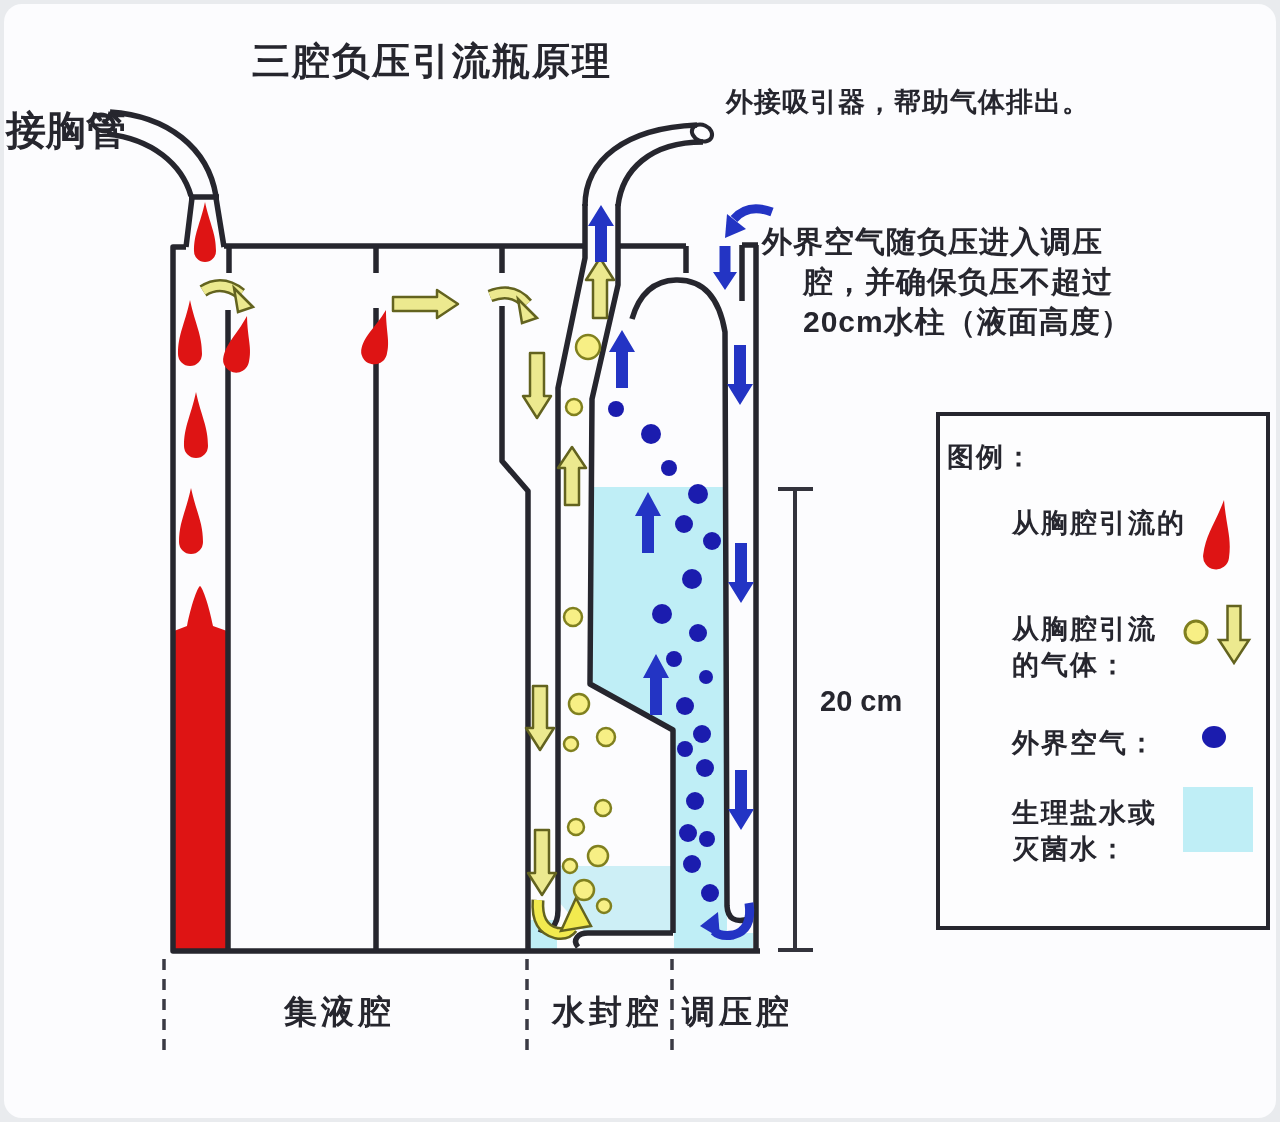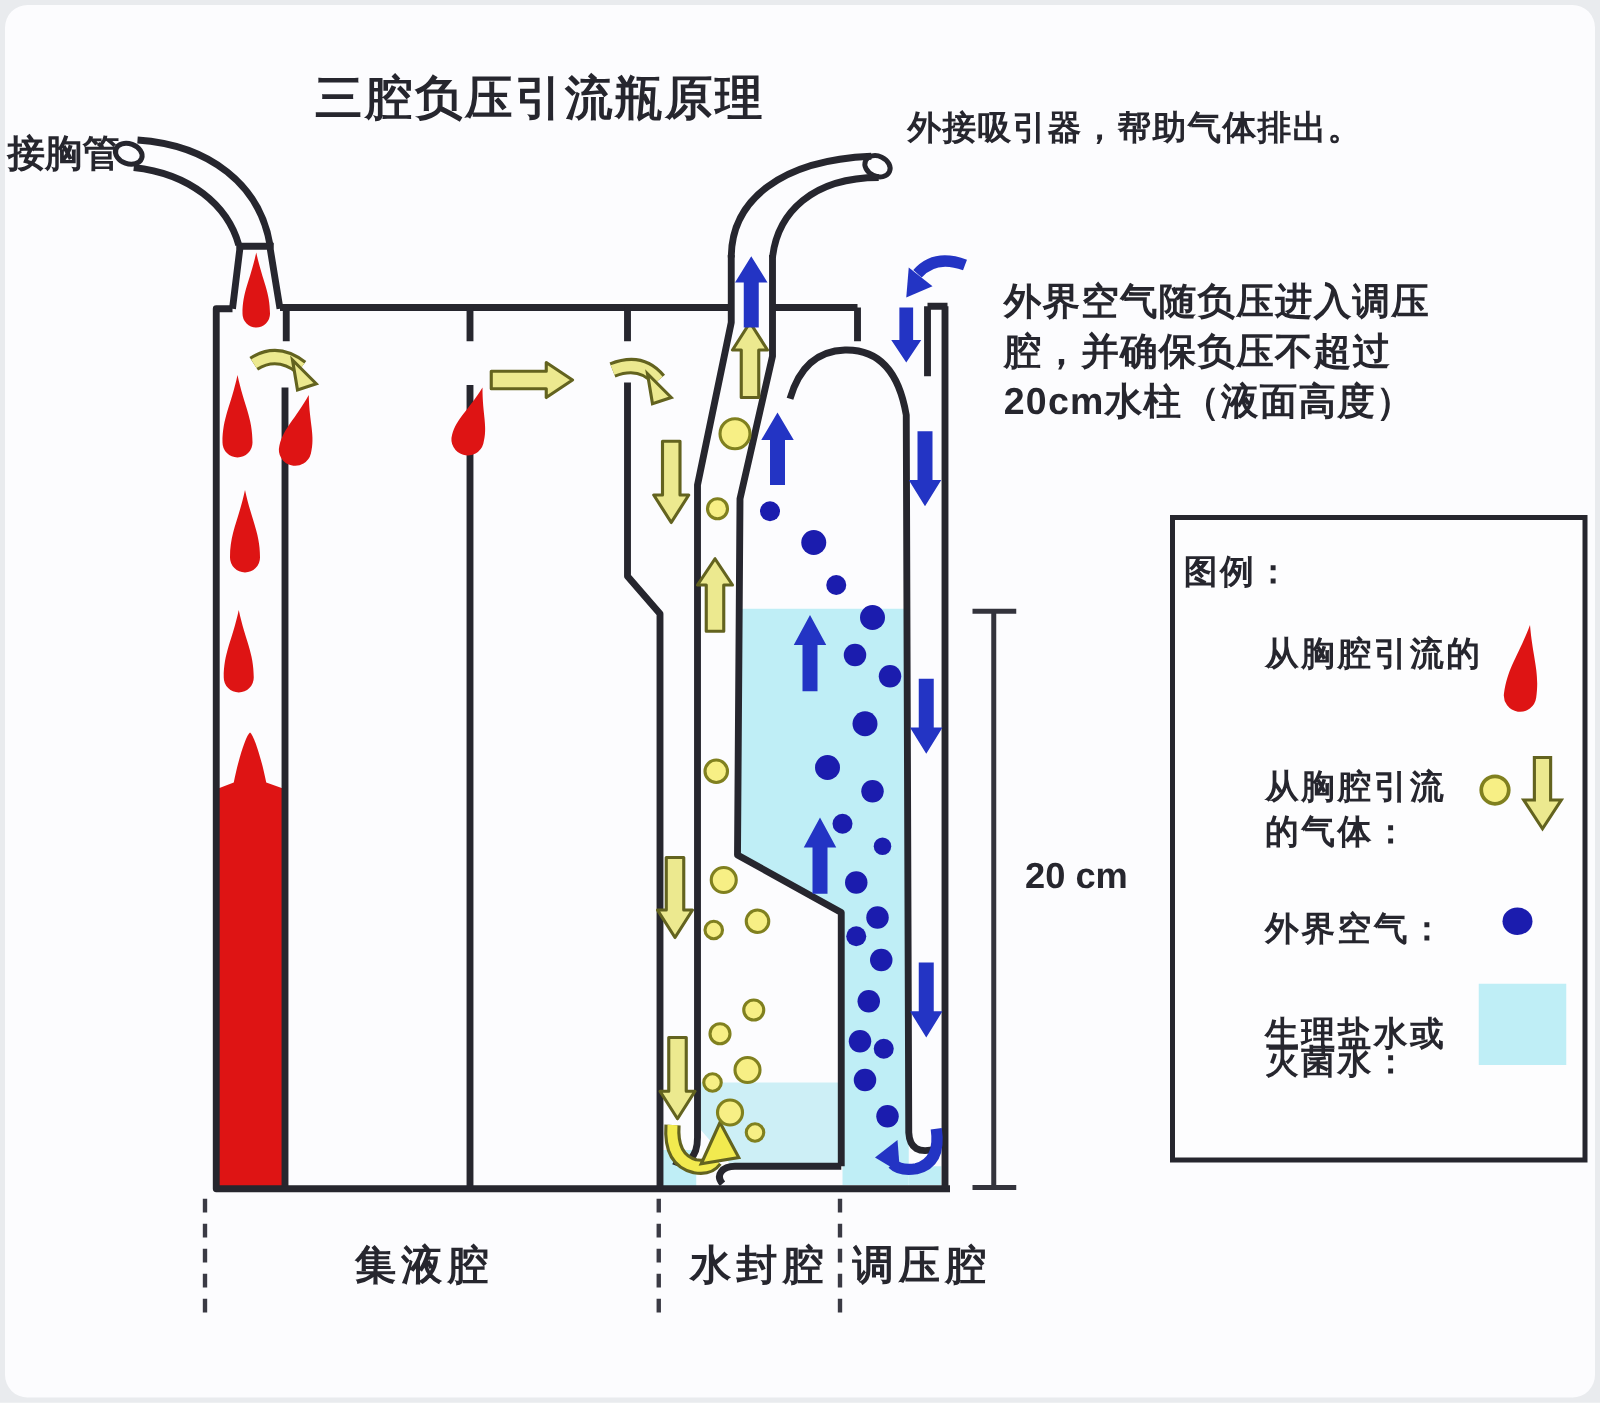--- a/index.html
+++ b/index.html
@@ -14,21 +14,21 @@
     --blue:#2334c4;
     --dot:#1b1cae;
   }
   html,body{margin:0;padding:0;}
   body{background:var(--bg);font-family:"Liberation Sans","DejaVu Sans",sans-serif;}
   .stage{position:relative;width:1280px;height:1122px;background:var(--bg);overflow:hidden;}
   .card{position:absolute;left:4px;top:4px;right:4px;bottom:4px;background:var(--card);border-radius:18px;}
   svg.diagram{position:absolute;left:0;top:0;width:1280px;height:1122px;}
   .txt{position:absolute;color:var(--ink);white-space:nowrap;line-height:1.2;}
   .t-title{font-size:38px;font-weight:bold;letter-spacing:2px;}
-  .t-label{font-size:30px;font-weight:600;}
+  .t-label{font-size:40px;font-weight:600;}
   .t-note{font-size:27px;font-weight:600;letter-spacing:1px;}
   .t-para{font-size:30px;font-weight:600;line-height:40px;letter-spacing:1px;}
   .t-measure{font-size:29px;font-weight:600;}
   .t-chamber{font-size:33px;font-weight:600;letter-spacing:4px;}
   .t-footer{font-family:"Liberation Serif","DejaVu Serif",serif;font-size:58px;font-weight:bold;letter-spacing:6px;color:#1a1a22;}
   .t-legend{font-size:27px;font-weight:600;letter-spacing:2px;line-height:34px;}
 </style>
 </head>
 <body>
 
@@ -178,35 +178,35 @@
     <g>
       <rect x="938" y="414" width="330" height="514" fill="#fdfdfe" stroke="#26262e" stroke-width="4"></rect>
       <path d="M1224,500 C1229.9,526 1237,536 1237,557 A13,13 0 1 1 1211,557 C1211,536 1218.1,526 1224,500 Z" fill="#de1414" transform="rotate(8 1224 500)"></path>
       <circle cx="1196" cy="632" r="11" fill="#f7ef85" stroke="#80801f" stroke-width="3"></circle>
       <path d="M1227.5,606 L1240.5,606 L1240.5,640 L1249,640 L1234,663 L1219,640 L1227.5,640 Z" fill="#ece98f" stroke="#63631f" stroke-width="2.5"></path>
       <ellipse cx="1214" cy="737" rx="12" ry="11" fill="#1b1cae"></ellipse>
       <rect x="1183" y="787" width="70" height="65" fill="#bfeef6"></rect>
     </g>
   </svg>
 
-  <div class="txt t-title" style="left:252px;top:57px;">三腔负压引流瓶原理</div>
+  <div class="txt t-title" style="left:252px;top:39px;">三腔负压引流瓶原理</div>
   <div class="txt t-label" style="left:6px;top:106px;">接胸管</div>
   <div class="txt t-note" style="left:726px;top:86px;">外接吸引器，帮助气体排出。</div>
 
-  <div class="txt t-para" style="left:803px;top:222px;">外界空气随负压进入调压</div>
+  <div class="txt t-para" style="left:762px;top:222px;">外界空气随负压进入调压</div>
   <div class="txt t-para" style="left:803px;top:262px;">腔，并确保负压不超过</div>
   <div class="txt t-para" style="left:803px;top:302px;">20cm水柱（液面高度）</div>
 
   <div class="txt t-measure" style="left:820px;top:684px;">20 cm</div>
 
   <div class="txt t-chamber" style="left:284px;top:992px;">集液腔</div>
   <div class="txt t-chamber" style="left:552px;top:992px;">水封腔</div>
   <div class="txt t-chamber" style="left:682px;top:992px;">调压腔</div>
 
 
   <div class="txt t-legend" style="left:947px;top:440px;">图例：</div>
   <div class="txt t-legend" style="left:1012px;top:506px;">从胸腔引流的</div>
   <div class="txt t-legend" style="left:1012px;top:612px;">从胸腔引流</div>
   <div class="txt t-legend" style="left:1012px;top:648px;">的气体：</div>
   <div class="txt t-legend" style="left:1012px;top:726px;">外界空气：</div>
-  <div class="txt t-legend" style="left:1012px;top:796px;margin-top:14px;">生理盐水或</div>
+  <div class="txt t-legend" style="left:1012px;top:796px;">生理盐水或</div>
   <div class="txt t-legend" style="left:1012px;top:832px;">灭菌水：</div>
 </div>
 
 </body></html>

